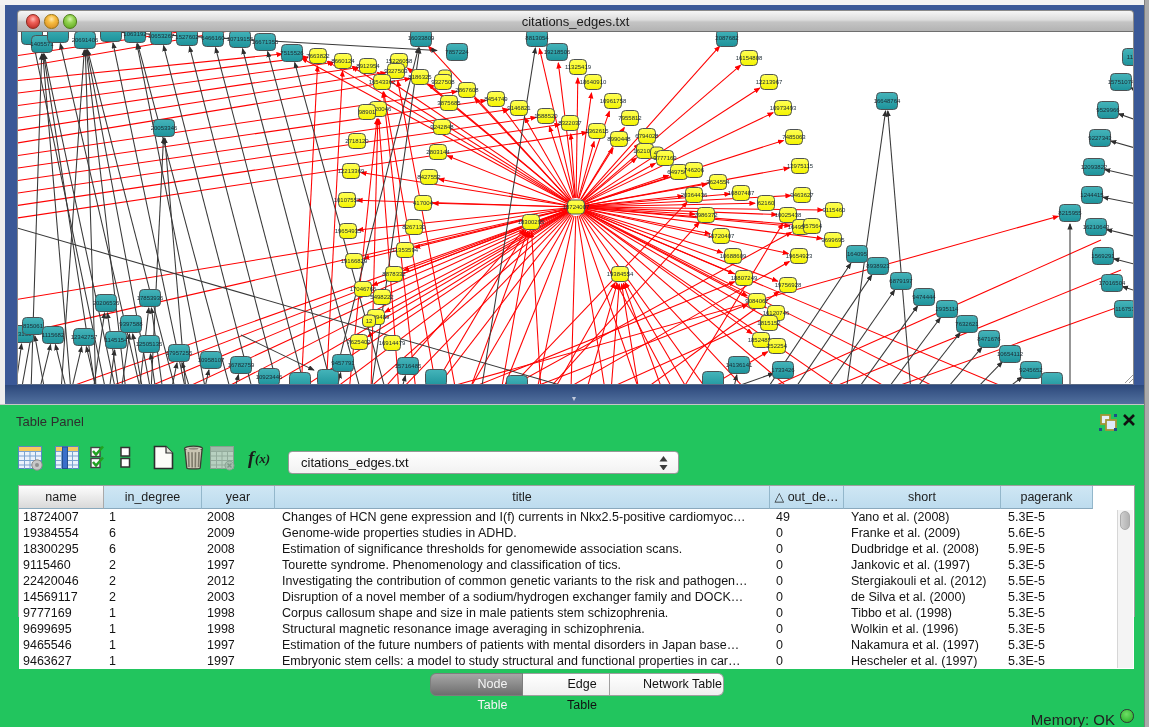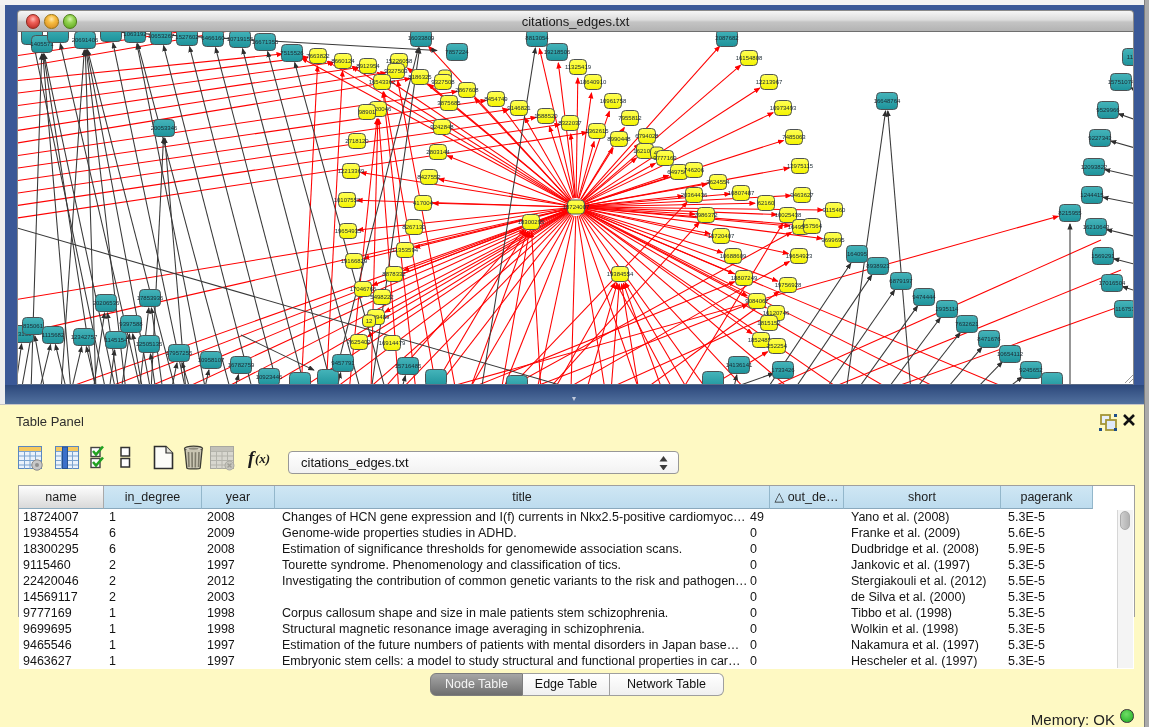--- a/index.html
+++ b/index.html
@@ -15,46 +15,46 @@
   border:1px solid #8a8a8a; border-bottom:1px solid #6f6f6f; }
 #title { position:absolute; width:100%; text-align:center; top:3px; font-size:13px; color:#1b1b1b; }
 .tl { position:absolute; top:3.2px; width:14.5px; height:14.5px; border-radius:50%; }
 #tl1 { left:7.7px; background:radial-gradient(circle at 50% 32%, #ffb9b4 0%, #ee6159 35%, #ca3932 75%, #a02a22 100%); border:0.5px solid #8e2920;}
 #tl2 { left:26.2px; background:radial-gradient(circle at 50% 32%, #ffe9b0 0%, #f7bd41 35%, #e0992b 75%, #b77a1a 100%); border:0.5px solid #9a7312;}
 #tl3 { left:44.7px; background:radial-gradient(circle at 50% 32%, #d8f5b2 0%, #94d352 35%, #6fb52e 75%, #538c1f 100%); border:0.5px solid #4e7d1a;}
 #canvas { position:absolute; left:17px; top:32px; width:1117px; height:353px; background:#fff;
   border-left:1px solid #86888a; border-right:1px solid #86888a; border-bottom:1px solid #5a6a85; overflow:hidden; }
 #divarrow { position:absolute; left:569px; top:396px; width:10px; height:6px; color:#c3cbdb; font-size:8px; line-height:6px; text-align:center;}
 
-#panel { position:absolute; left:0; top:404px; width:1149px; height:323px; background:#fef9c3; border-top:1px solid #c6c6c6; }
+#panel { position:absolute; left:0; top:404px; width:1149px; height:323px; background:#22c55e; border-top:1px solid #c6c6c6; }
 #ptitle { position:absolute; left:16px; top:9px; font-size:13px; color:#2e2e2e; }
 #pfloat { position:absolute; left:1098px; top:7px; }
 #pclose { position:absolute; left:1122px; top:8px; }
 #toolbar { position:absolute; left:16px; top:36px; }
 #combo { position:absolute; left:288px; top:46px; width:391px; height:23px; background:linear-gradient(180deg,#ffffff,#f2f2f2);
   border:1px solid #989898; border-radius:4px; font-size:13px; color:#111; line-height:21px; padding-left:12px; }
 #combo .arr { position:absolute; right:10px; top:4px; width:9px; height:14px; }
 
 #tbl { position:absolute; left:18px; top:80px; width:1117px; height:132px; background:#fff; border:1px solid #9f9f9f; }
 #thead { position:absolute; left:0; top:0; width:1115px; height:23px; display:flex; font-size:12.5px; color:#1c1c1c; }
 #thead span { display:inline-block; height:23px; line-height:22px; text-align:center;
   background:linear-gradient(180deg,#cfe7f4,#bddcee); border-right:1px solid #93b7cb; border-bottom:1px solid #8aa9bd; }
 #thead .h0 { width:85px; background:linear-gradient(180deg,#fdfdfd,#d9d9d9); border-right:1px solid #a9a9a9; }
 #thead .hf { flex:1; background:#fff; border-right:none; border-bottom:1px solid #fff; }
 .trow { position:relative; width:1115px; height:16px; font-size:12.5px; color:#141414; white-space:nowrap; }
 .trow span { position:absolute; top:0; line-height:16px; overflow:hidden; }
 .c0 { left:4px; width:95px; } .c1 { left:90px; width:90px; } .c2 { left:188px; width:80px; }
-.c3 { left:263px; width:492px; } .c4 { left:731px; width:70px; } .c5 { left:832px; width:155px; }
+.c3 { left:263px; width:492px; } .c4 { left:757px; width:70px; } .c5 { left:832px; width:155px; }
 .c6 { left:989px; width:100px; }
 #tbody { position:absolute; left:0; top:23px; width:1115px; height:160px; background:#fff; overflow:hidden; }
 #sbar { position:absolute; right:1px; top:24px; width:16px; height:158px; background:#f4f4f4; border-left:1px solid #d6d6d6; }
 #sthumb { position:absolute; left:2px; top:1px; width:10px; height:19px; border-radius:5px; background:linear-gradient(90deg,#cfcfcf,#b2b2b2); border:1px solid #ababab; }
 
 #tabs { position:absolute; left:430px; top:268px; height:23px; display:flex; font-size:12.5px; }
-#tabs div { height:23px; line-height:21px; text-align:center; border:1px solid #9f9f9f; background:linear-gradient(180deg,#ffffff,#f0f0f0); color:#111; }
+#tabs div { height:23px; line-height:21px; text-align:center; border:1px solid #9f9f9f; background:linear-gradient(180deg,#ffffff,#f0f0f0); color:#111;padding-left:32px; }
 #t1 { width:93px; border-radius:6px 0 0 6px; background:linear-gradient(180deg,#a6a6a6,#6e6e6e) !important; color:#f4f4f4 !important; border-color:#7d7d7d !important; }
 #t2 { width:87px; border-left:none !important; }
 #t3 { width:114px; border-left:none !important; border-radius:0 6px 6px 0; }
 #mem { position:absolute; left:1000px; top:306px; width:115px; text-align:right; font-size:15px; color:#222; }
 #memdot { position:absolute; left:1120px; top:304px; width:13.5px; height:13.5px; border-radius:50%;
   background:radial-gradient(circle at 45% 35%, #6fdd66, #35bb35 70%, #27962a); border:1.5px solid #333; }
 </style></head>
 <body>
 <div id="app">
 <div id="blue"></div>
@@ -700,40 +700,41 @@
             <span class="c2">2012</span>
             <span class="c3">Investigating the contribution of common genetic variants to the risk and pathogen…</span>
             <span class="c4">0</span>
             <span class="c5">Stergiakouli et al. (2012)</span>
             <span class="c6">5.5E-5</span>
           </div>
 <div class="trow">
             <span class="c0">14569117</span>
             <span class="c1">2</span>
             <span class="c2">2003</span>
+            <span class="c3">Disruption of a novel member of a sodium/hydrogen exchanger family and DOCK…</span>
             <span class="c4">0</span>
             <span class="c5">de Silva et al. (2000)</span>
             <span class="c6">5.3E-5</span>
           </div>
 <div class="trow">
             <span class="c0">9777169</span>
             <span class="c1">1</span>
             <span class="c2">1998</span>
             <span class="c3">Corpus callosum shape and size in male patients stem schizophrenia.</span>
             <span class="c4">0</span>
             <span class="c5">Tibbo et al. (1998)</span>
             <span class="c6">5.3E-5</span>
           </div>
 <div class="trow">
             <span class="c0">9699695</span>
             <span class="c1">1</span>
             <span class="c2">1998</span>
             <span class="c3">Structural magnetic resonance image averaging in schizophrenia.</span>
             <span class="c4">0</span>
-            <span class="c5">Wolkin et al. (1998)</span>
+            <span class="c5">Wolkin et al. (1996)</span>
             <span class="c6">5.3E-5</span>
           </div>
 <div class="trow">
             <span class="c0">9465546</span>
             <span class="c1">1</span>
             <span class="c2">1997</span>
             <span class="c3">Estimation of the future numbers of patients with mental disorders in Japan base…</span>
             <span class="c4">0</span>
             <span class="c5">Nakamura et al. (1997)</span>
             <span class="c6">5.3E-5</span>

